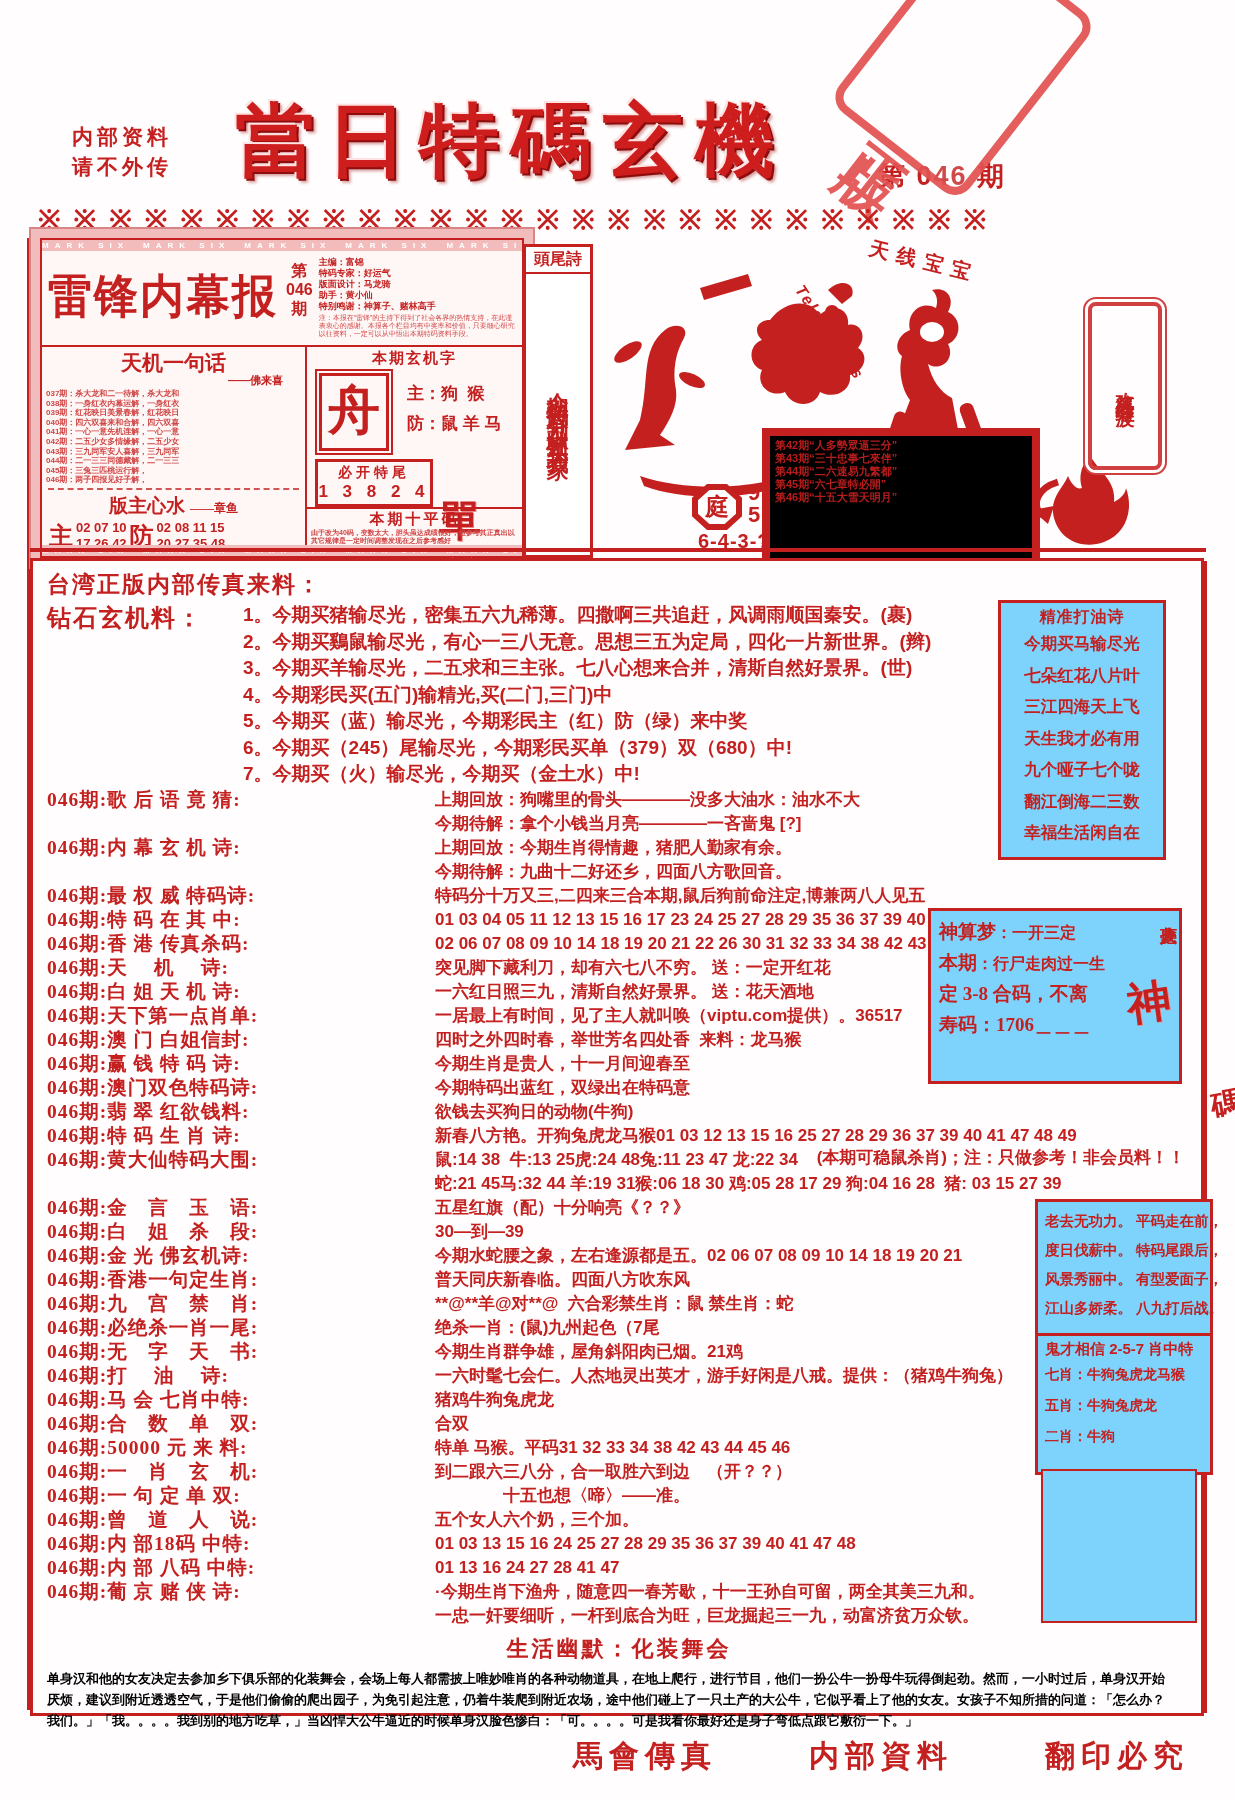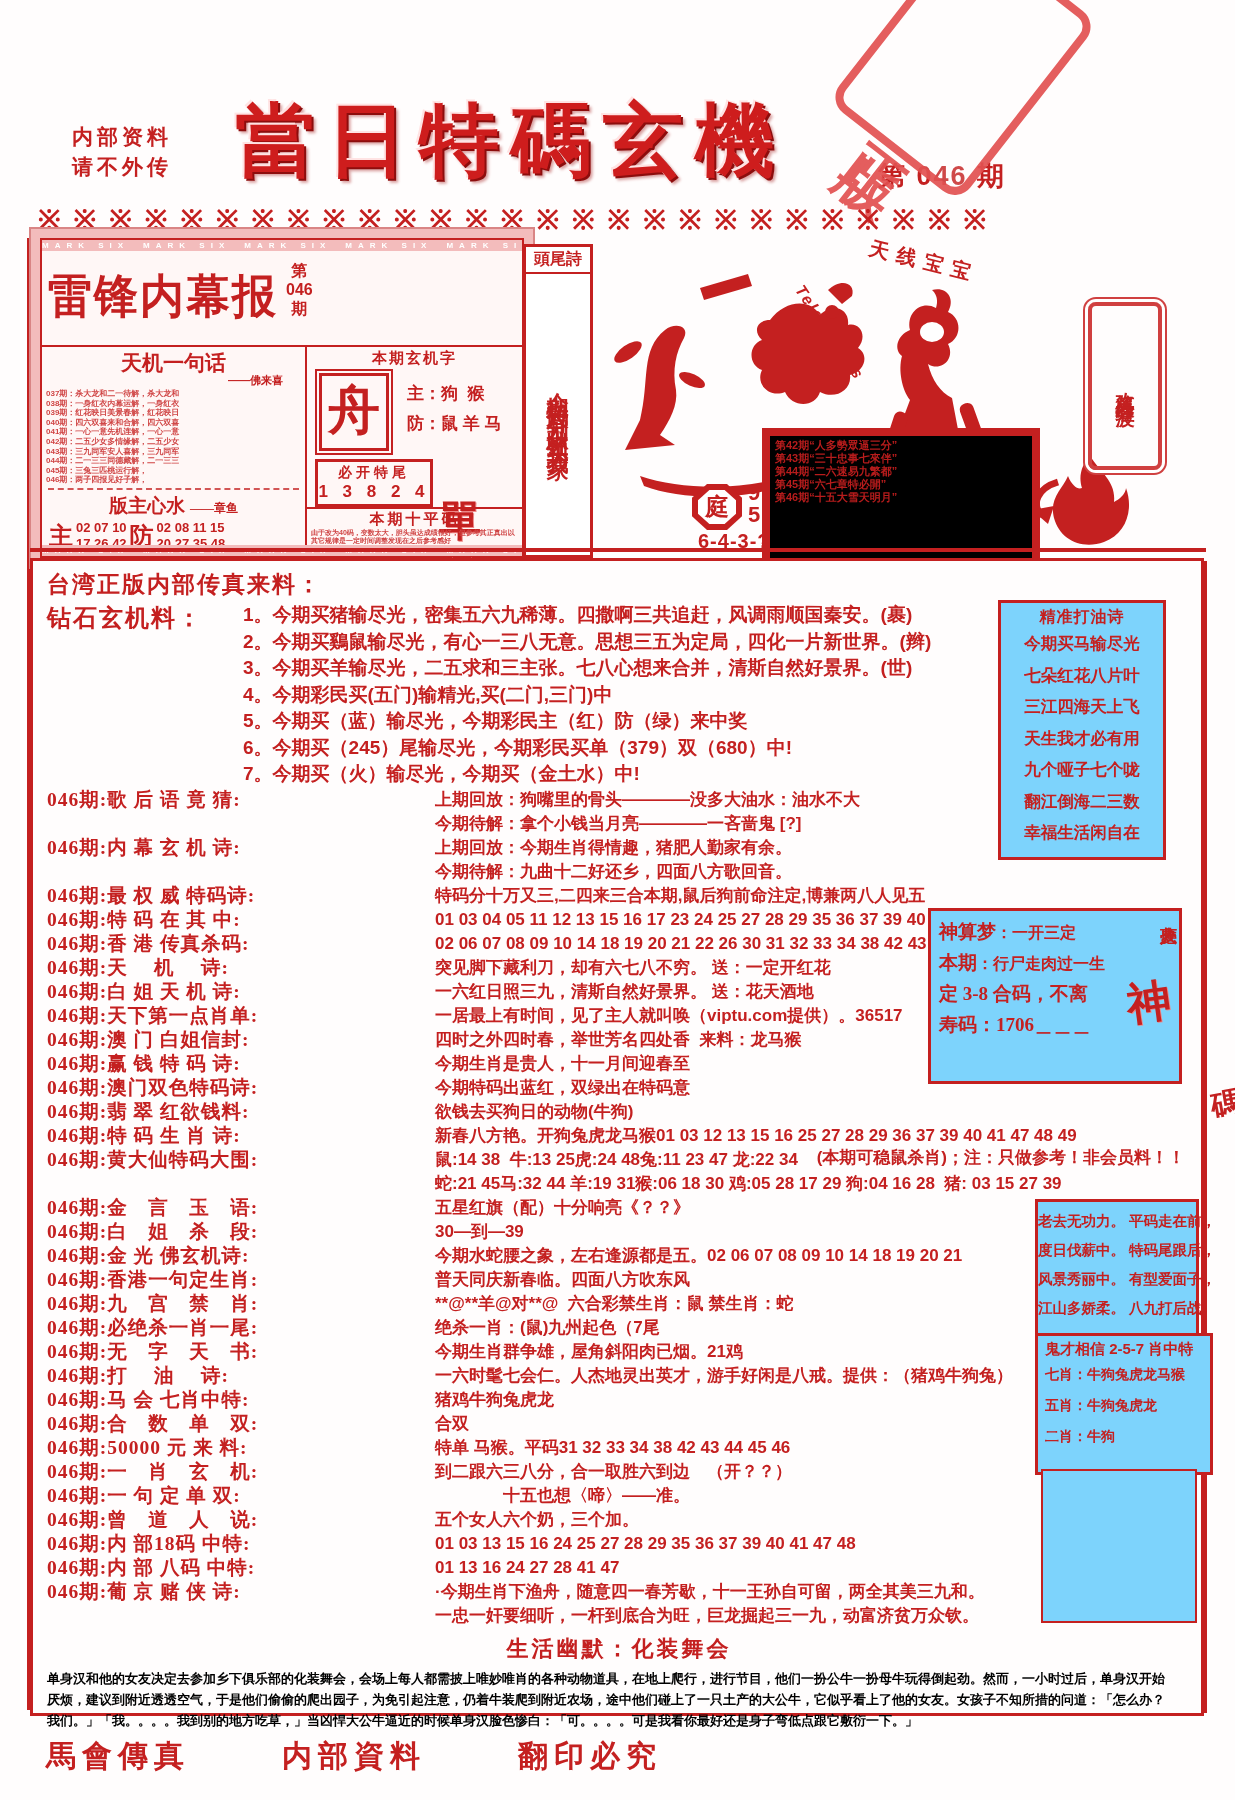--- a/index.html
+++ b/index.html
@@ -103,28 +103,28 @@
   #dayou .sb-title{font-size:16px;font-weight:900;text-align:center;letter-spacing:1px;}
   #dayou .sb-line{font-size:16.5px;font-weight:bold;line-height:31.5px;white-space:nowrap;text-align:center;}
   #shensuan{left:895px;top:347px;width:232px;height:158px;padding:6px 8px;}
   #shensuan .ss-l{font-size:16px;font-weight:bold;line-height:30px;white-space:nowrap;}
   .ss-fancy{font-family:"Liberation Serif",serif;font-weight:900;font-size:19px;}
   #ss-vert{position:absolute;right:2px;top:2px;writing-mode:vertical-rl;font-family:"Liberation Serif",serif;
       font-weight:900;font-size:17px;line-height:18px;}
   #ss-big{position:absolute;right:8px;top:62px;font-size:44px;font-weight:900;font-family:"Liberation Serif",serif;
       transform:rotate(-8deg);text-shadow:1px 1px 0 #e88;}
   #ss-big2{position:absolute;right:-62px;bottom:-44px;font-size:30px;font-weight:900;font-family:"Liberation Serif",serif;transform:rotate(-10deg);}
-  #laoqu{left:1002px;top:638px;width:158px;height:126px;padding:5px 0;text-align:right;}
+  #laoqu{left:1002px;top:638px;width:158px;height:126px;padding:5px 7px;text-align:right;}
   #laoqu .sb-line{font-size:14.5px;font-weight:bold;line-height:29px;white-space:nowrap;}
   #guicai{left:1002px;top:772px;width:158px;height:128px;padding:4px 7px;}
   #guicai .sb-title{font-size:15px;font-weight:900;white-space:nowrap;}
   #guicai .sb-line{font-size:14px;font-weight:bold;line-height:31px;white-space:nowrap;}
   #emptybox{left:1008px;top:908px;width:152px;height:150px;border-width:2px;}
   
-  #footer{position:absolute;left:0;top:1736px;width:1235px;text-align:left;}
+  #footer{position:absolute;left:0;top:1736px;width:1235px;text-align:right;}
   #footer span{font-size:30px;font-weight:900;font-family:"Liberation Serif",serif;margin:0 46px;letter-spacing:6px;}
   svg .r{fill:#c42020;}
 </style>
 </head>
 <body>
 
 <div id="page">
 
   <div id="conf" style="white-space:pre-line;">内部资料
 请不外传</div>
@@ -137,20 +137,30 @@
 
   <div class="vline" style="left:27px;top:238px;width:3px;height:1472px;"></div>
 
   <div id="leifeng">
     <div class="markband">MARK SIX　MARK SIX　MARK SIX　MARK SIX　MARK SIX　MARK SIX　MARK SIX　MARK SIX　MARK SIX</div>
     <div id="lf-head">
       <div id="lf-mast">雷锋内幕报</div>
       <div id="lf-issue" style="white-space:pre-line;">第
 046
 期</div>
+      <div style="flex:1;">
+        <div id="lf-credits">
+            <div class="cr-line" style="font-size: 9px; line-height: 11px;">主编：富锦</div>
+            <div class="cr-line" style="font-size: 9px; line-height: 11px;">特码专家：好运气</div>
+            <div class="cr-line" style="font-size: 9px; line-height: 11px;">版面设计：马龙骑</div>
+            <div class="cr-line" style="font-size: 9px; line-height: 11px;">助手：黄小仙</div>
+            <div class="cr-line" style="font-size: 9px; line-height: 11px;">特别鸣谢：神算子、赌林高手</div>
+          </div>
+        <div id="lf-note">注：本报在“雷锋”的主持下得到了社会各界的热情支持，在此谨表衷心的感谢。本报各个栏目均有中奖率和价值，只要细心研究以往资料，一定可以从中悟出本期特码资料手段。</div>
+      </div>
     </div>
     <div id="lf-body">
       <div id="lf-left">
         <div id="tj-title">天机一句话</div>
         <div id="tj-sig">——佛来喜</div>
         <div>
             <div class="tj-line">037期：杀大龙和二一待解，杀大龙和</div>
             <div class="tj-line">038期：一身红衣内幕运解，一身红衣</div>
             <div class="tj-line">039期：红花映日美景春解，红花映日</div>
             <div class="tj-line">040期：四六双喜来和合解，四六双喜</div>

